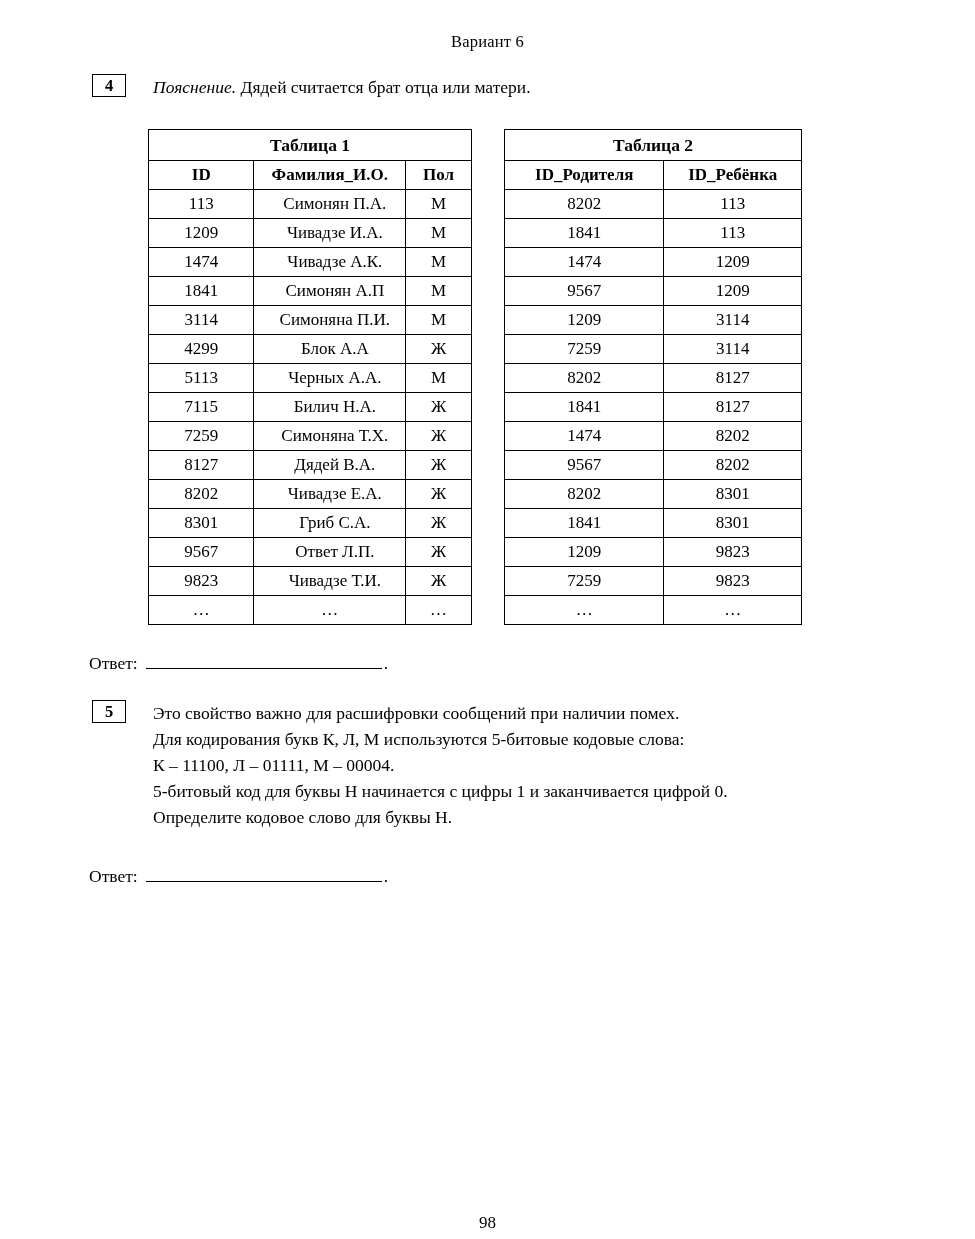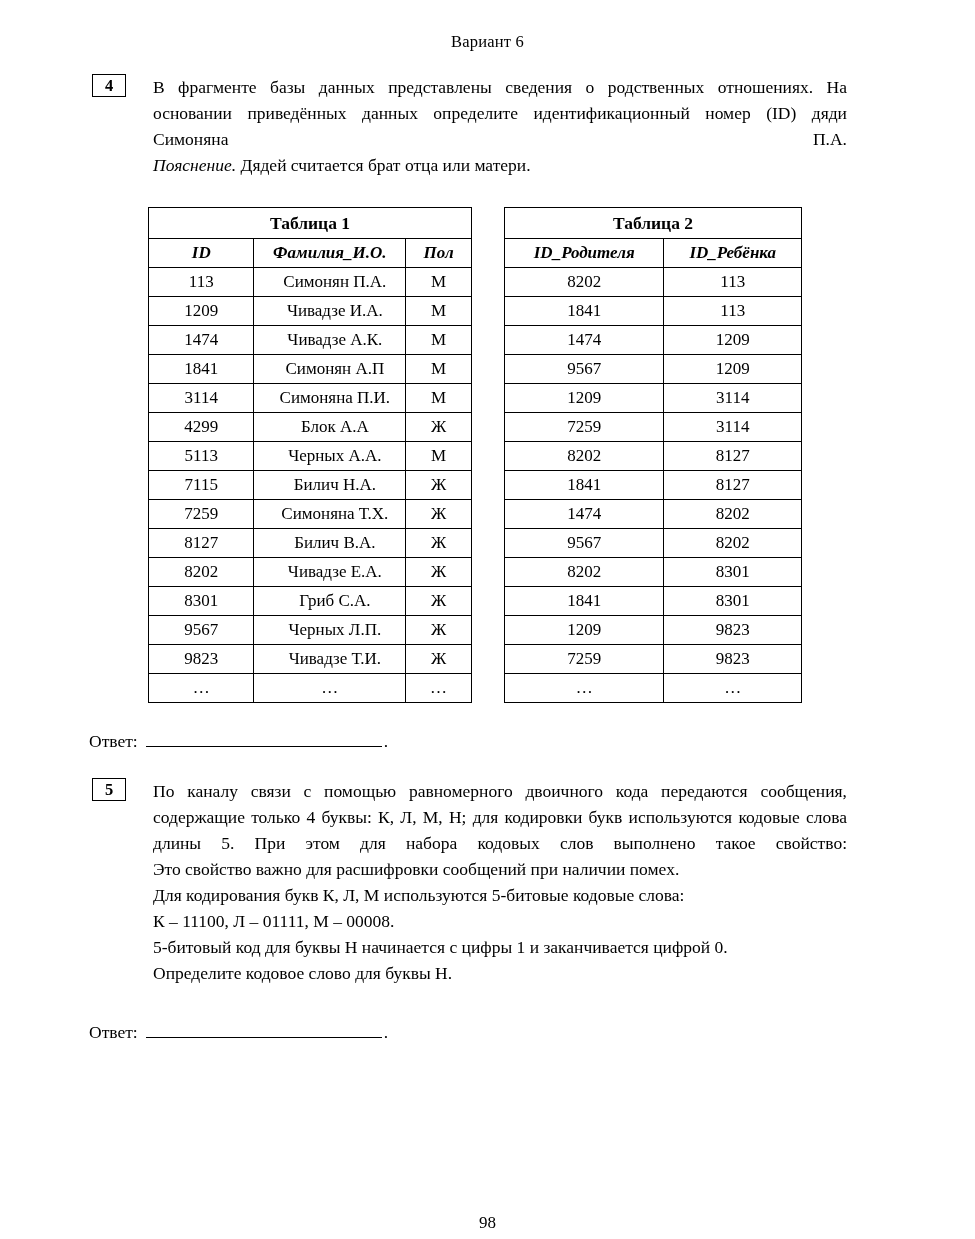--- a/index.html
+++ b/index.html
@@ -81,21 +81,20 @@
     height: 29px;
     box-sizing: border-box;
   }
   table.db .tcap {
     font-weight: bold;
     font-size: 17.5px;
     height: 31px;
   }
   table.db .thead td {
     font-weight: bold;
-    font-style: italic;
   }
   .t1 { width: 324px; }
   .t1 col.c1 { width: 106px; }
   .t1 col.c2 { width: 152px; }
   .t1 col.c3 { width: 66px; }
   .t2 { width: 298px; }
   .t2 col.c1 { width: 160px; }
   .t2 col.c2 { width: 138px; }
   .name-cell {
     text-align: center;
@@ -134,21 +133,20 @@
 </head>
 <body>
 
 <div class="page">
 
   <div class="header">Вариант 6</div>
 
   <div class="task">
     <div class="task-number">4</div>
     <div class="task-body">
-      <p class="just">В фрагменте базы данных представлены сведения о родственных отношениях. На основании приведённых данных определите идентификационный номер (ID) дяди Симоняна П.А.</p>
       <p><span class="italic">Пояснение.</span><span> Дядей считается брат отца или матери.</span></p>
     </div>
   </div>
 
   <div class="tables-wrap">
 
     <table class="db t1">
       <colgroup>
           <col class="c1">
           <col class="c2">
@@ -203,36 +201,36 @@
           <td class="name-cell">Билич Н.А.</td>
           <td>Ж</td>
         </tr>
         <tr>
           <td>7259</td>
           <td class="name-cell">Симоняна Т.Х.</td>
           <td>Ж</td>
         </tr>
         <tr>
           <td>8127</td>
-          <td class="name-cell">Билич В.А.</td>
+          <td class="name-cell">Дядей В.А.</td>
           <td>Ж</td>
         </tr>
         <tr>
           <td>8202</td>
           <td class="name-cell">Чивадзе Е.А.</td>
           <td>Ж</td>
         </tr>
         <tr>
           <td>8301</td>
           <td class="name-cell">Гриб С.А.</td>
           <td>Ж</td>
         </tr>
         <tr>
           <td>9567</td>
-          <td class="name-cell">Черных Л.П.</td>
+          <td class="name-cell">Ответ Л.П.</td>
           <td>Ж</td>
         </tr>
         <tr>
           <td>9823</td>
           <td class="name-cell">Чивадзе Т.И.</td>
           <td>Ж</td>
         </tr>
         <tr>
           <td>…</td>
           <td>…</td>
@@ -319,24 +317,23 @@
 
   </div>
 
   <div class="answer-line">
     <span>Ответ:</span><span class="blank"></span><span>.</span>
   </div>
 
   <div class="task task5">
     <div class="task-number">5</div>
     <div class="task-body lines">
-      <p class="just">По каналу связи с помощью равномерного двоичного кода передаются сообщения, содержащие только 4 буквы: К, Л, М, Н; для кодировки букв используются кодовые слова длины 5. При этом для набора кодовых слов выполнено такое свойство:</p>
       <p>Это свойство важно для расшифровки сообщений при наличии помех.</p>
       <p>Для кодирования букв К, Л, М используются 5-битовые кодовые слова:</p>
-      <p>К – 11100, Л – 01111, М – 00008.</p>
+      <p>К – 11100, Л – 01111, М – 00004.</p>
       <p>5-битовый код для буквы Н начинается с цифры 1 и заканчивается цифрой 0.</p>
       <p>Определите кодовое слово для буквы Н.</p>
     </div>
   </div>
 
   <div class="answer-line" style="margin-top:34px;">
     <span>Ответ:</span><span class="blank"></span><span>.</span>
   </div>
 
   <div class="footer">98</div>

